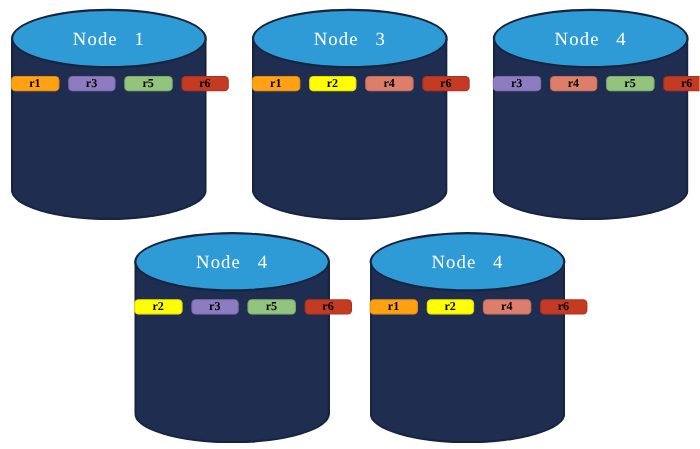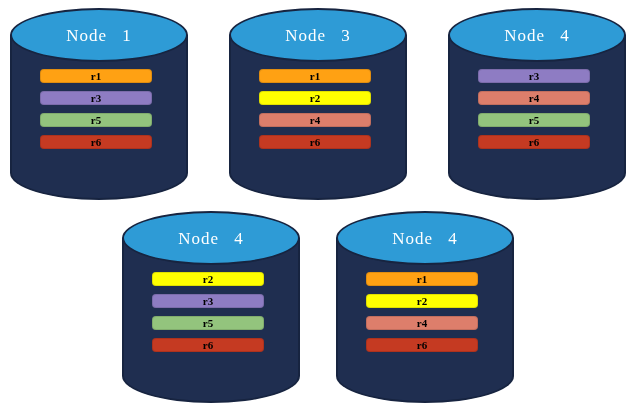--- a/index.html
+++ b/index.html
@@ -39,22 +39,22 @@
   }
   .node-title{
     color:var(--title-color);
     font-size:17px;
     letter-spacing:1px;
     word-spacing:10px;
     white-space:nowrap;
     transform:translateY(1px);
   }
   .bars{
-    position:absolute;left:0;top:61px;width:172px;
-    display:flex;flex-direction:column;align-items:center;gap:8px;
+    position:absolute;left:0;top:61px;width:198px;
+    display:flex;flex-direction:row;align-items:center;gap:8px;
   }
   .bar{
     width:112px;height:14px;border-radius:4px;
     display:flex;align-items:center;justify-content:center;
     box-shadow:inset 0 0 0 1px rgba(0,0,0,0.12);
   }
   .bar-label{
     font-size:11px;font-weight:bold;color:var(--bar-text);line-height:1;
   }
 </style>

